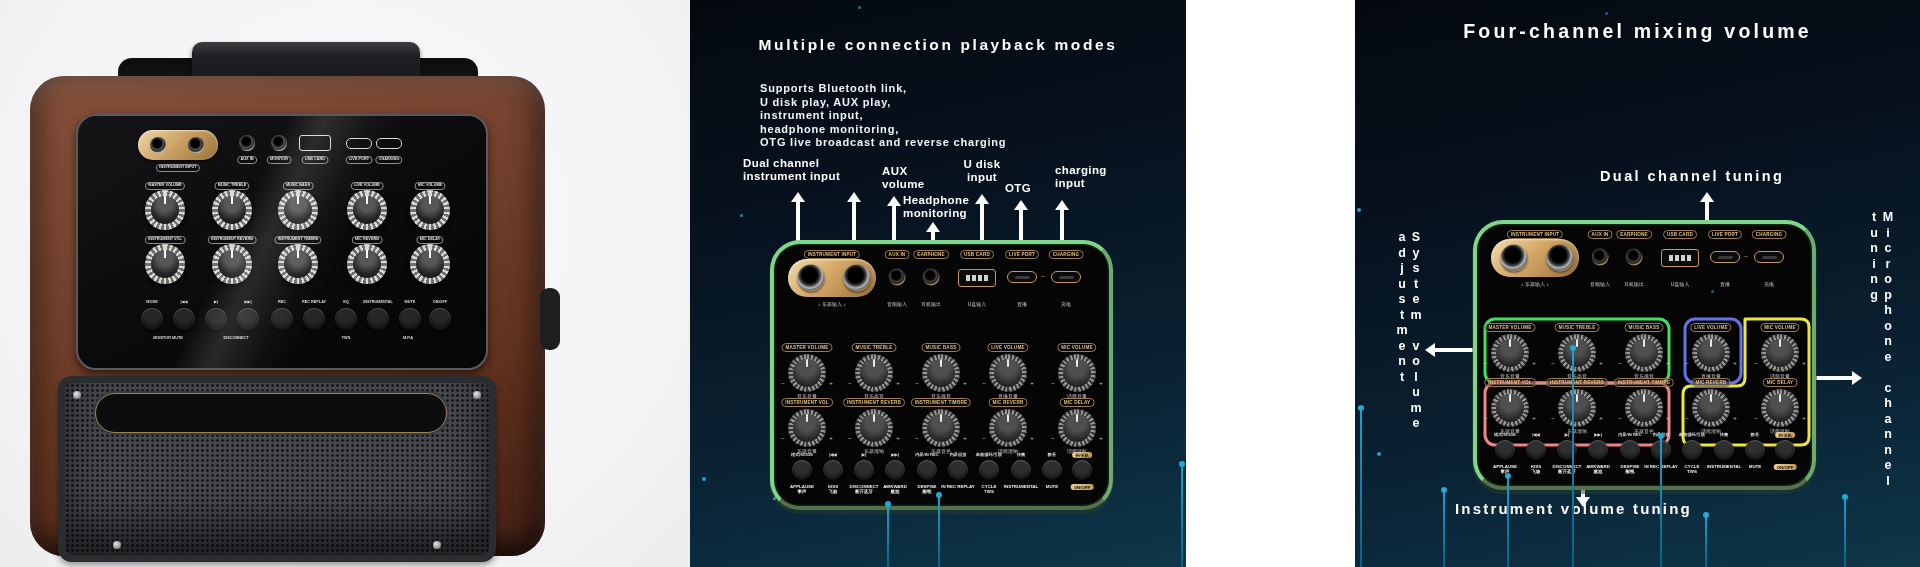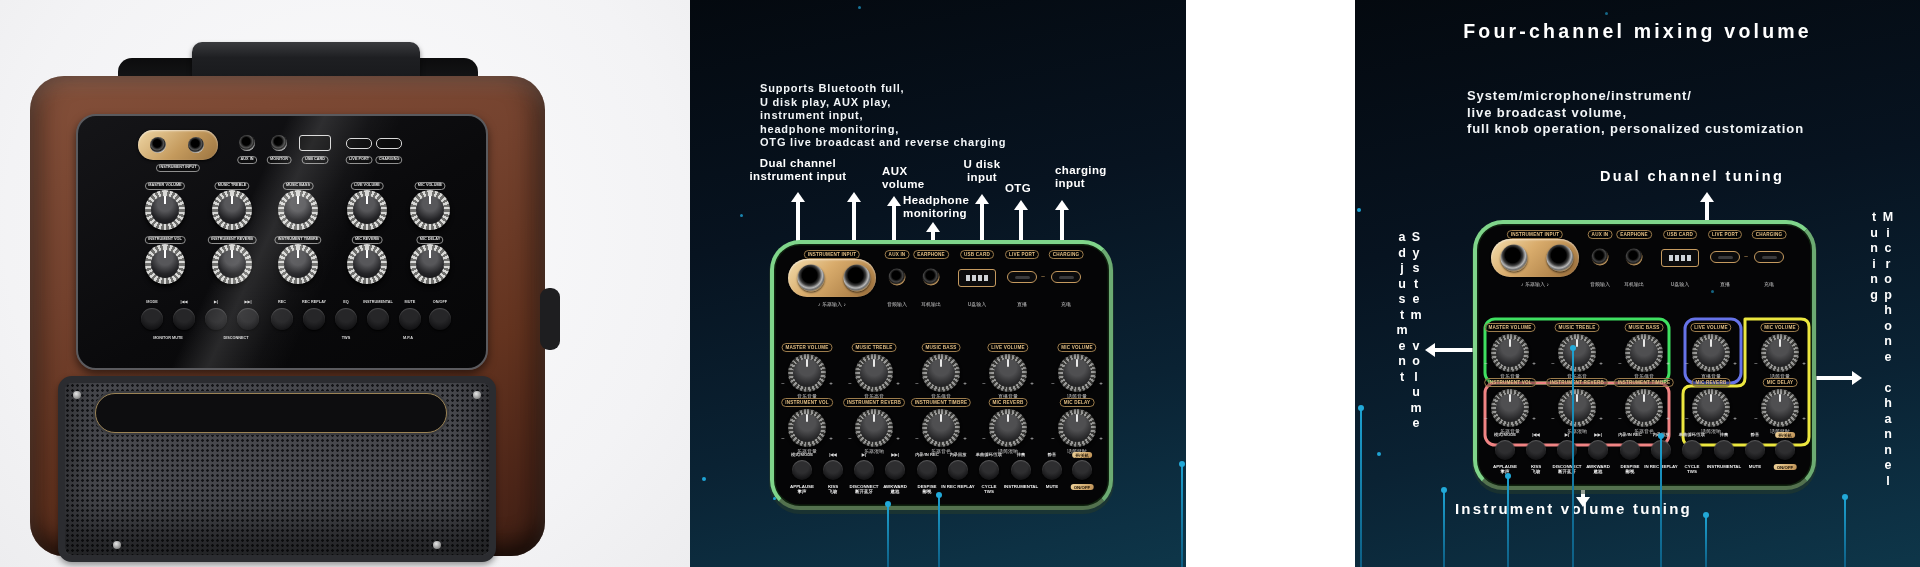--- a/index.html
+++ b/index.html
@@ -197,27 +197,28 @@
         <div class="ph-screw" style="left:8px;top:8px;"></div>
         <div class="ph-screw" style="right:8px;top:8px;"></div>
         <div class="ph-screw" style="left:48px;bottom:6px;"></div>
         <div class="ph-screw" style="right:48px;bottom:6px;"></div>
       </div>
     </div>
     <div class="ph-bracket"></div>
   </div>
 
   <div class="section sec-mid dark">
-    <div class="desc mid-desc">Supports Bluetooth full,
+    <div class="sec-title mid-title">Multiple connection playback modes</div>
+    <div class="desc mid-desc">Supports Bluetooth link,
 U disk play, AUX play,
 instrument input,
 headphone monitoring,
 OTG live broadcast and reverse charging</div>
 
-    <div class="callout" style="left:38px;top:157px;width:140px;text-align:center;">Dual channel
+    <div class="callout" style="left:53px;top:157px;width:140px;">Dual channel
 instrument input</div>
     <div class="callout" style="left:192px;top:165px;">AUX
 volume</div>
     <div class="callout" style="left:213px;top:194px;">Headphone
 monitoring</div>
     <div class="callout" style="left:262px;top:158px;width:60px;text-align:center;">U disk
 input</div>
     <div class="callout" style="left:315px;top:182px;">OTG</div>
     <div class="callout" style="left:365px;top:164px;">charging
 input</div>
@@ -384,23 +385,20 @@
     <div class="c-dot" style="left:50px;top:214px;width:3px;height:3px;opacity:.8;"></div>
     <div class="c-dot" style="left:168px;top:6px;width:3px;height:3px;opacity:.7;"></div>
     <div class="c-dot" style="left:12px;top:477px;width:4px;height:4px;"></div>
     <div class="c-dot" style="left:83px;top:497px;width:3px;height:3px;"></div>
   </div>
 
   <div class="gap"></div>
 
   <div class="section sec-right dark">
     <div class="sec-title right-title">Four-channel mixing volume</div>
-    <div class="desc right-desc">System/microphone/instrument/
- live broadcast volume,
-full knob operation, personalized customization</div>
 
     <div class="big-callout" style="left:245px;top:168px;font-size:14.5px;letter-spacing:2.4px;">Dual channel tuning</div>
     <div class="big-callout" style="left:100px;top:500px;font-size:15px;letter-spacing:2.2px;">Instrument volume tuning</div>
     <div class="vtext" style="left:40px;top:230px;height:310px;">System volume adjustment</div>
     <div class="vtext" style="left:512px;top:210px;height:355px;">Microphone channel tuning</div>
 
     <div class="varrow" style="left:345px;top:192px;height:126px;">
         <div class="hd t"></div>
         <div class="shaft"></div>
         <div class="hd b"></div>

